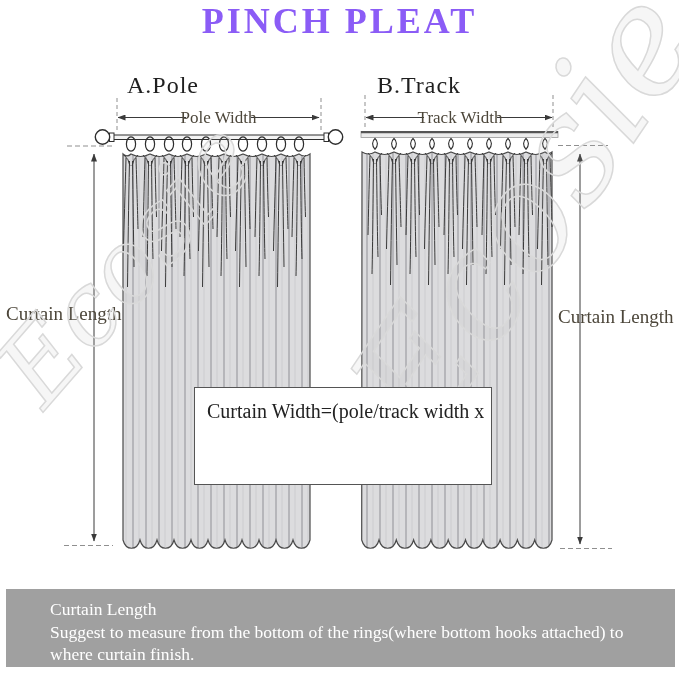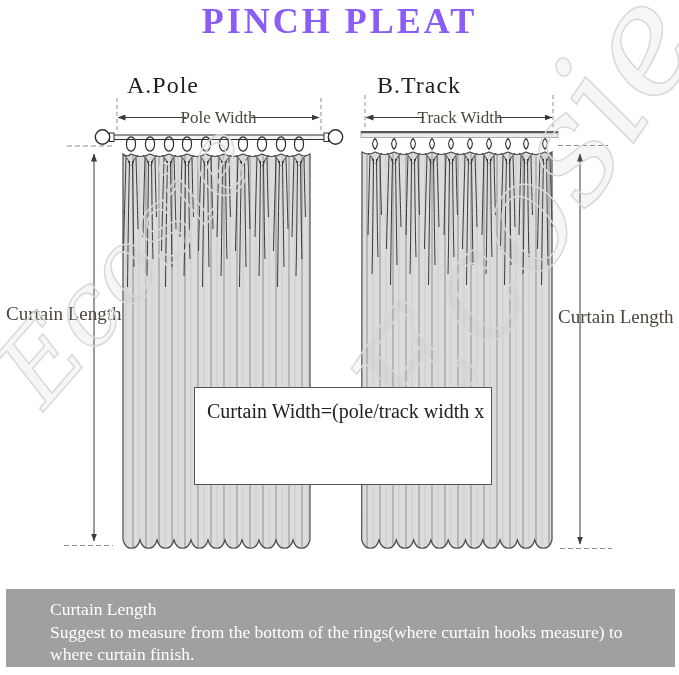--- a/index.html
+++ b/index.html
@@ -194,16 +194,16 @@
 
   <div class="watermark wm-left">Ecosie</div>
   <div class="watermark wm-right">Ecosie</div>
 
   <div class="formula-box">
     <div>Curtain Width=(pole/track width x</div>
   </div>
 
   <div class="banner">
     <p class="heading">Curtain Length</p>
-    <p class="body">Suggest to measure from the bottom of the rings(where curtain hooks measure) to where curtain finish.</p>
+    <p class="body">Suggest to measure from the bottom of the rings(where bottom hooks attached) to where curtain finish.</p>
   </div>
 
 </div>
 
 </body></html>

